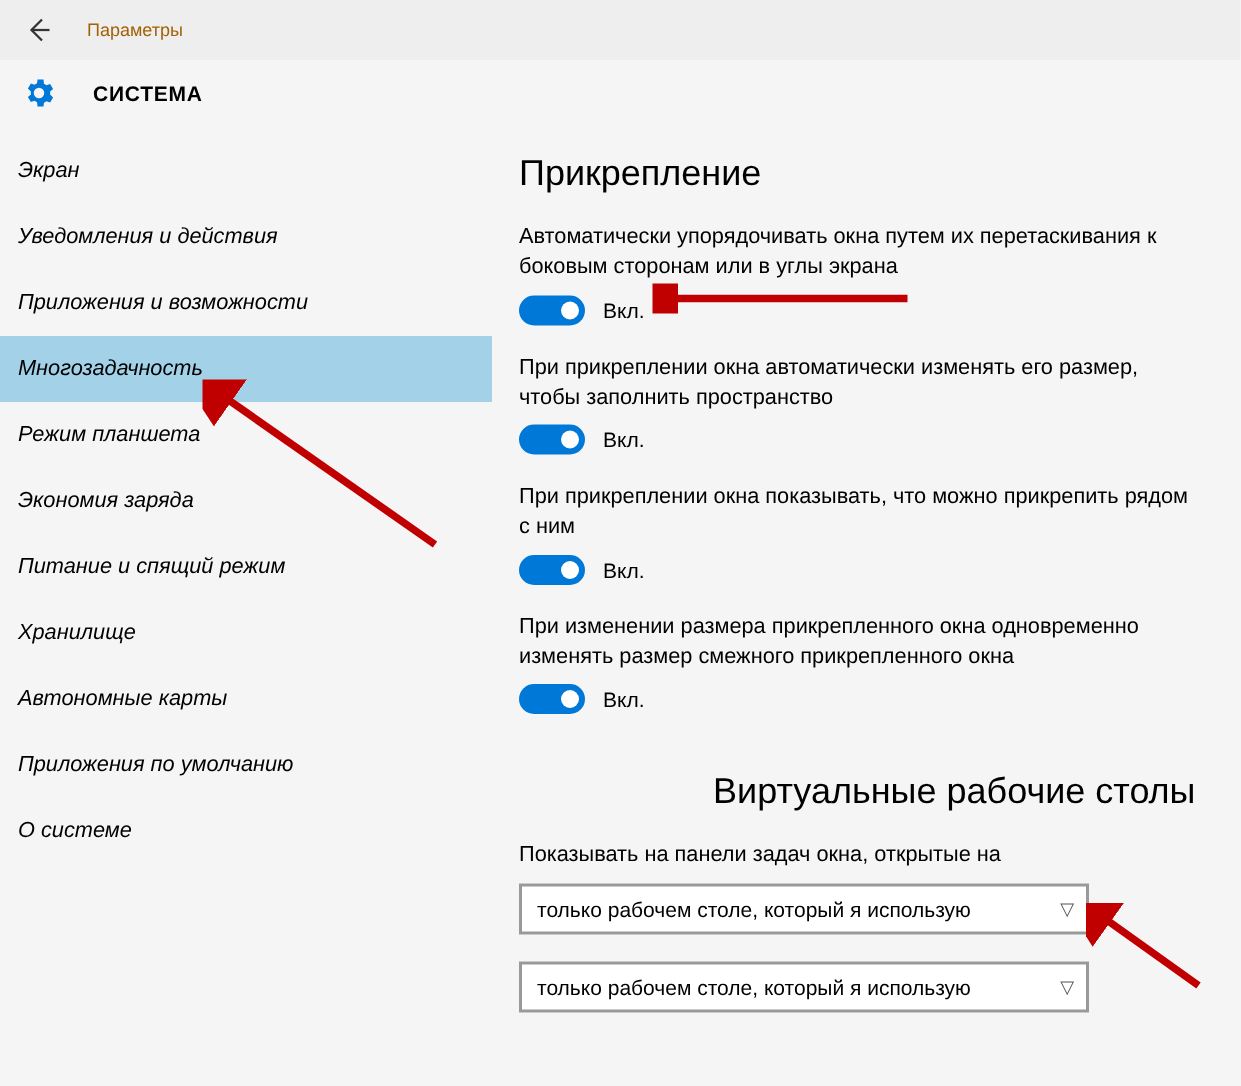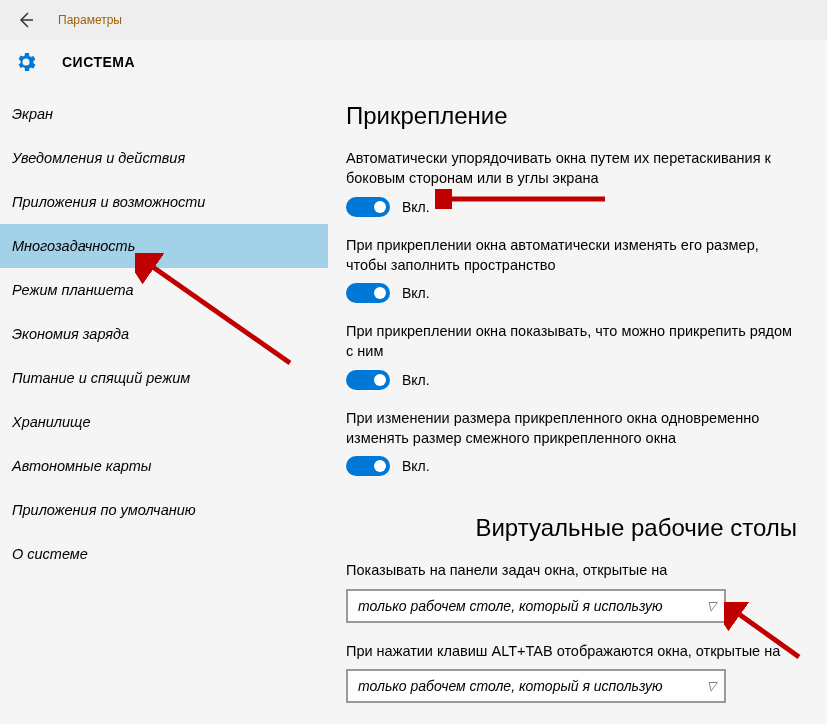--- a/index.html
+++ b/index.html
@@ -113,21 +113,20 @@
     align-items: center;
     justify-content: space-between;
     border: 2px solid #999;
     background: #fff;
     width: 380px;
     height: 34px;
     padding: 0 8px 0 10px;
     font-size: 14px;
     cursor: pointer;
     margin-top: 3px;
-    font-style: italic;
   }
   .select-box .chev {
     color: #555;
     font-size: 12px;
   }
   
   .arrow-svg {
     position: absolute;
     pointer-events: none;
     z-index: 10;
@@ -207,21 +206,20 @@
 
     <div class="setting-block">
       <div class="setting-desc">Показывать на панели задач окна, открытые на</div>
       <div class="select-box">
         <span>только рабочем столе, который я использую</span>
         <span class="chev">▽</span>
       </div>
     </div>
 
     <div class="setting-block">
-      <div class="setting-desc">При нажатии клавиш ALT+TAB отображаются окна, открытые на</div>
       <div class="select-box">
         <span>только рабочем столе, который я использую</span>
         <span class="chev">▽</span>
       </div>
     </div>
 
   </div>
 </div>
 
 <svg class="arrow-svg" style="left:435px; top:189px; width:175px; height:20px;" viewBox="0 0 175 20">

